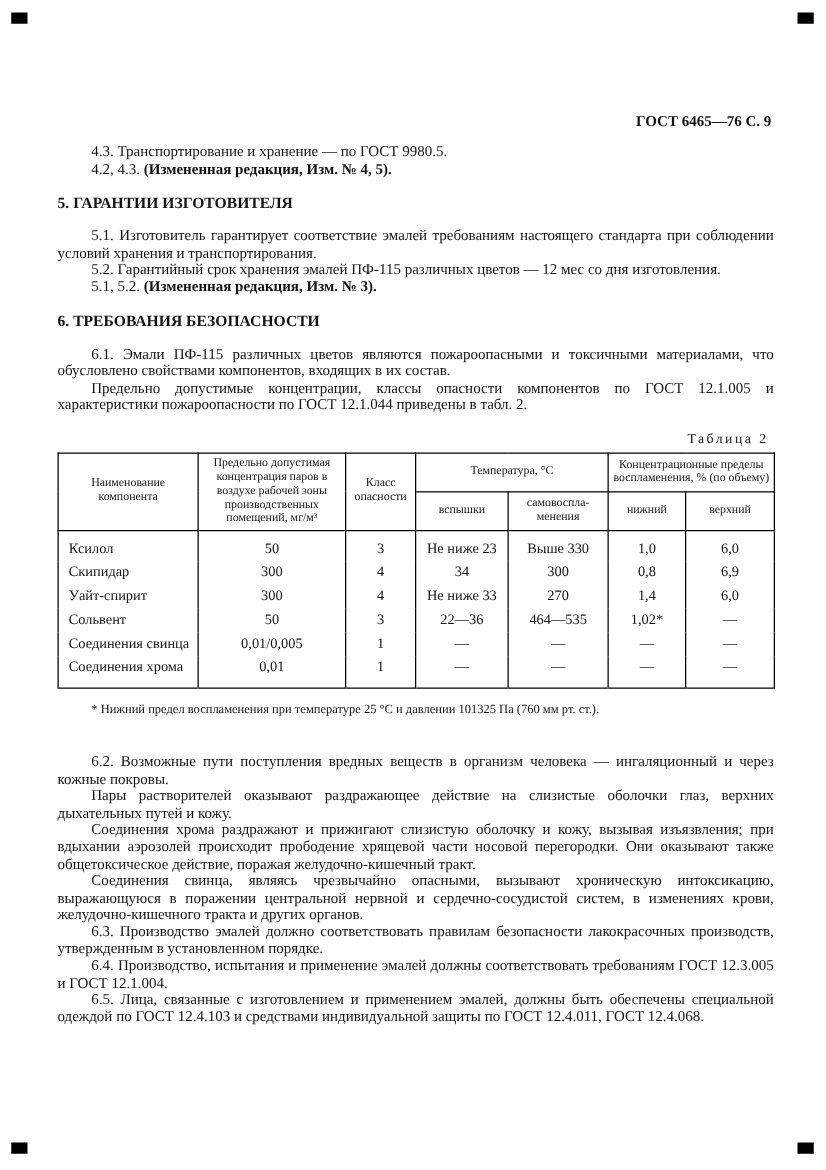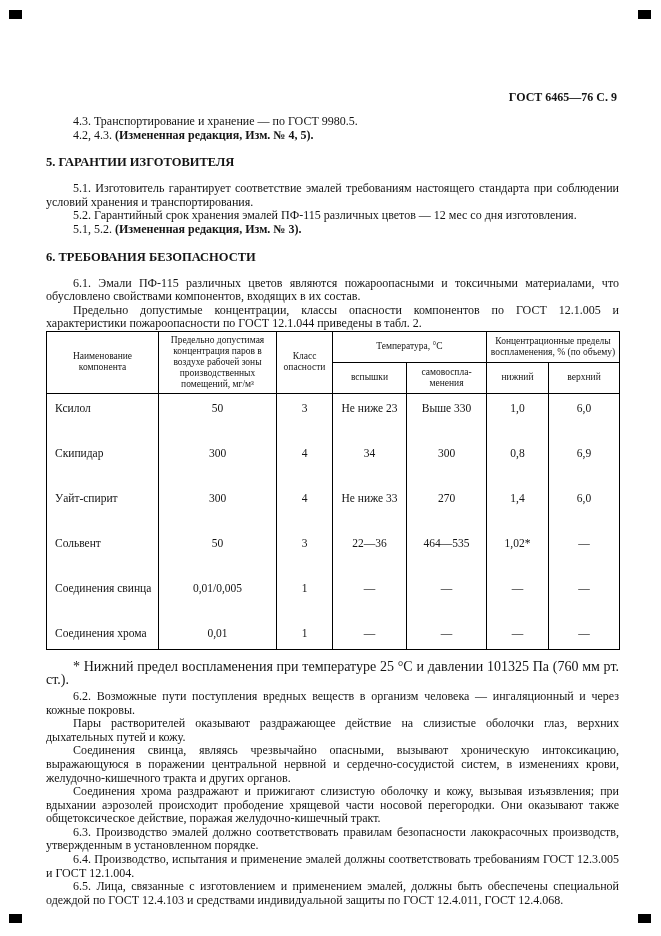--- a/index.html
+++ b/index.html
@@ -65,29 +65,29 @@
     padding: 3px 3px;
   }
   table.gost td {
     border-left: 1px solid #000;
     border-right: 1px solid #000;
     border-top: none; border-bottom: none;
     font-size: 11.5px;
     line-height: 13px;
     text-align: center;
     vertical-align: top;
-    padding: 16px 3px;
+    padding: 3px 3px;
   }
   table.gost td.name { text-align: left; padding-left: 8px; }
   table.gost tbody tr:first-child td { padding-top: 8px; }
   table.gost tbody tr:last-child td { padding-bottom: 9px; }
 
   p.footnote {
-    margin: 10px 0 4px 0;
-    font-size: 14px;
+    margin: 10px 0 29px 0;
+    font-size: 10px;
     line-height: 13px;
     text-indent: 27px;
     text-align: justify;
   }
 </style>
 </head>
 <body>
 
 <div class="mark tl"></div>
 <div class="mark tr"></div>
@@ -105,20 +105,21 @@
 
   <p class="para">5.1. Изготовитель гарантирует соответствие эмалей требованиям настоящего стандарта при соблюдении условий хранения и транспортирования.</p>
   <p class="para">5.2. Гарантийный срок хранения эмалей ПФ-115 различных цветов — 12 мес со дня изготовления.</p>
   <p class="para"><span>5.1, 5.2. </span><b>(Измененная редакция, Изм. № 3).</b></p>
 
   <h2 class="section-title">6. ТРЕБОВАНИЯ БЕЗОПАСНОСТИ</h2>
 
   <p class="para">6.1. Эмали ПФ-115 различных цветов являются пожароопасными и токсичными материалами, что обусловлено свойствами компонентов, входящих в их состав.</p>
   <p class="para">Предельно допустимые концентрации, классы опасности компонентов по ГОСТ 12.1.005 и характеристики пожароопасности по ГОСТ 12.1.044 приведены в табл. 2.</p>
 
+  <div class="table-label">Таблица 2</div>
 
   <table class="gost">
     <colgroup>
       <col style="width:112px">
         <col style="width:118px">
         <col style="width:56px">
       <col style="width:74px">
         <col style="width:80px">
         <col style="width:62px">
         <col style="width:71px">
@@ -193,19 +194,19 @@
           <td>—</td>
           <td>—</td>
         </tr>
       </tbody>
   </table>
 
   <p class="footnote">* Нижний предел воспламенения при температуре 25 °С и давлении 101325 Па (760 мм рт. ст.).</p>
 
   <p class="para">6.2. Возможные пути поступления вредных веществ в организм человека — ингаляционный и через кожные покровы.</p>
   <p class="para">Пары растворителей оказывают раздражающее действие на слизистые оболочки глаз, верхних дыхательных путей и кожу.</p>
+  <p class="para">Соединения хрома раздражают и прижигают слизистую оболочку и кожу, вызывая изъязвления; при вдыхании аэрозолей происходит прободение хрящевой части носовой перегородки. Они оказывают также общетоксическое действие, поражая желудочно-кишечный тракт.</p>
   <p class="para">Соединения свинца, являясь чрезвычайно опасными, вызывают хроническую интоксикацию, выражающуюся в поражении центральной нервной и сердечно-сосудистой систем, в изменениях крови, желудочно-кишечного тракта и других органов.</p>
-  <p class="para">Соединения хрома раздражают и прижигают слизистую оболочку и кожу, вызывая изъязвления; при вдыхании аэрозолей происходит прободение хрящевой части носовой перегородки. Они оказывают также общетоксическое действие, поражая желудочно-кишечный тракт.</p>
   <p class="para">6.3. Производство эмалей должно соответствовать правилам безопасности лакокрасочных производств, утвержденным в установленном порядке.</p>
   <p class="para">6.4. Производство, испытания и применение эмалей должны соответствовать требованиям ГОСТ 12.3.005 и ГОСТ 12.1.004.</p>
   <p class="para">6.5. Лица, связанные с изготовлением и применением эмалей, должны быть обеспечены специальной одеждой по ГОСТ 12.4.103 и средствами индивидуальной защиты по ГОСТ 12.4.011, ГОСТ 12.4.068.</p>
 
 </div>
 
 </body></html>

